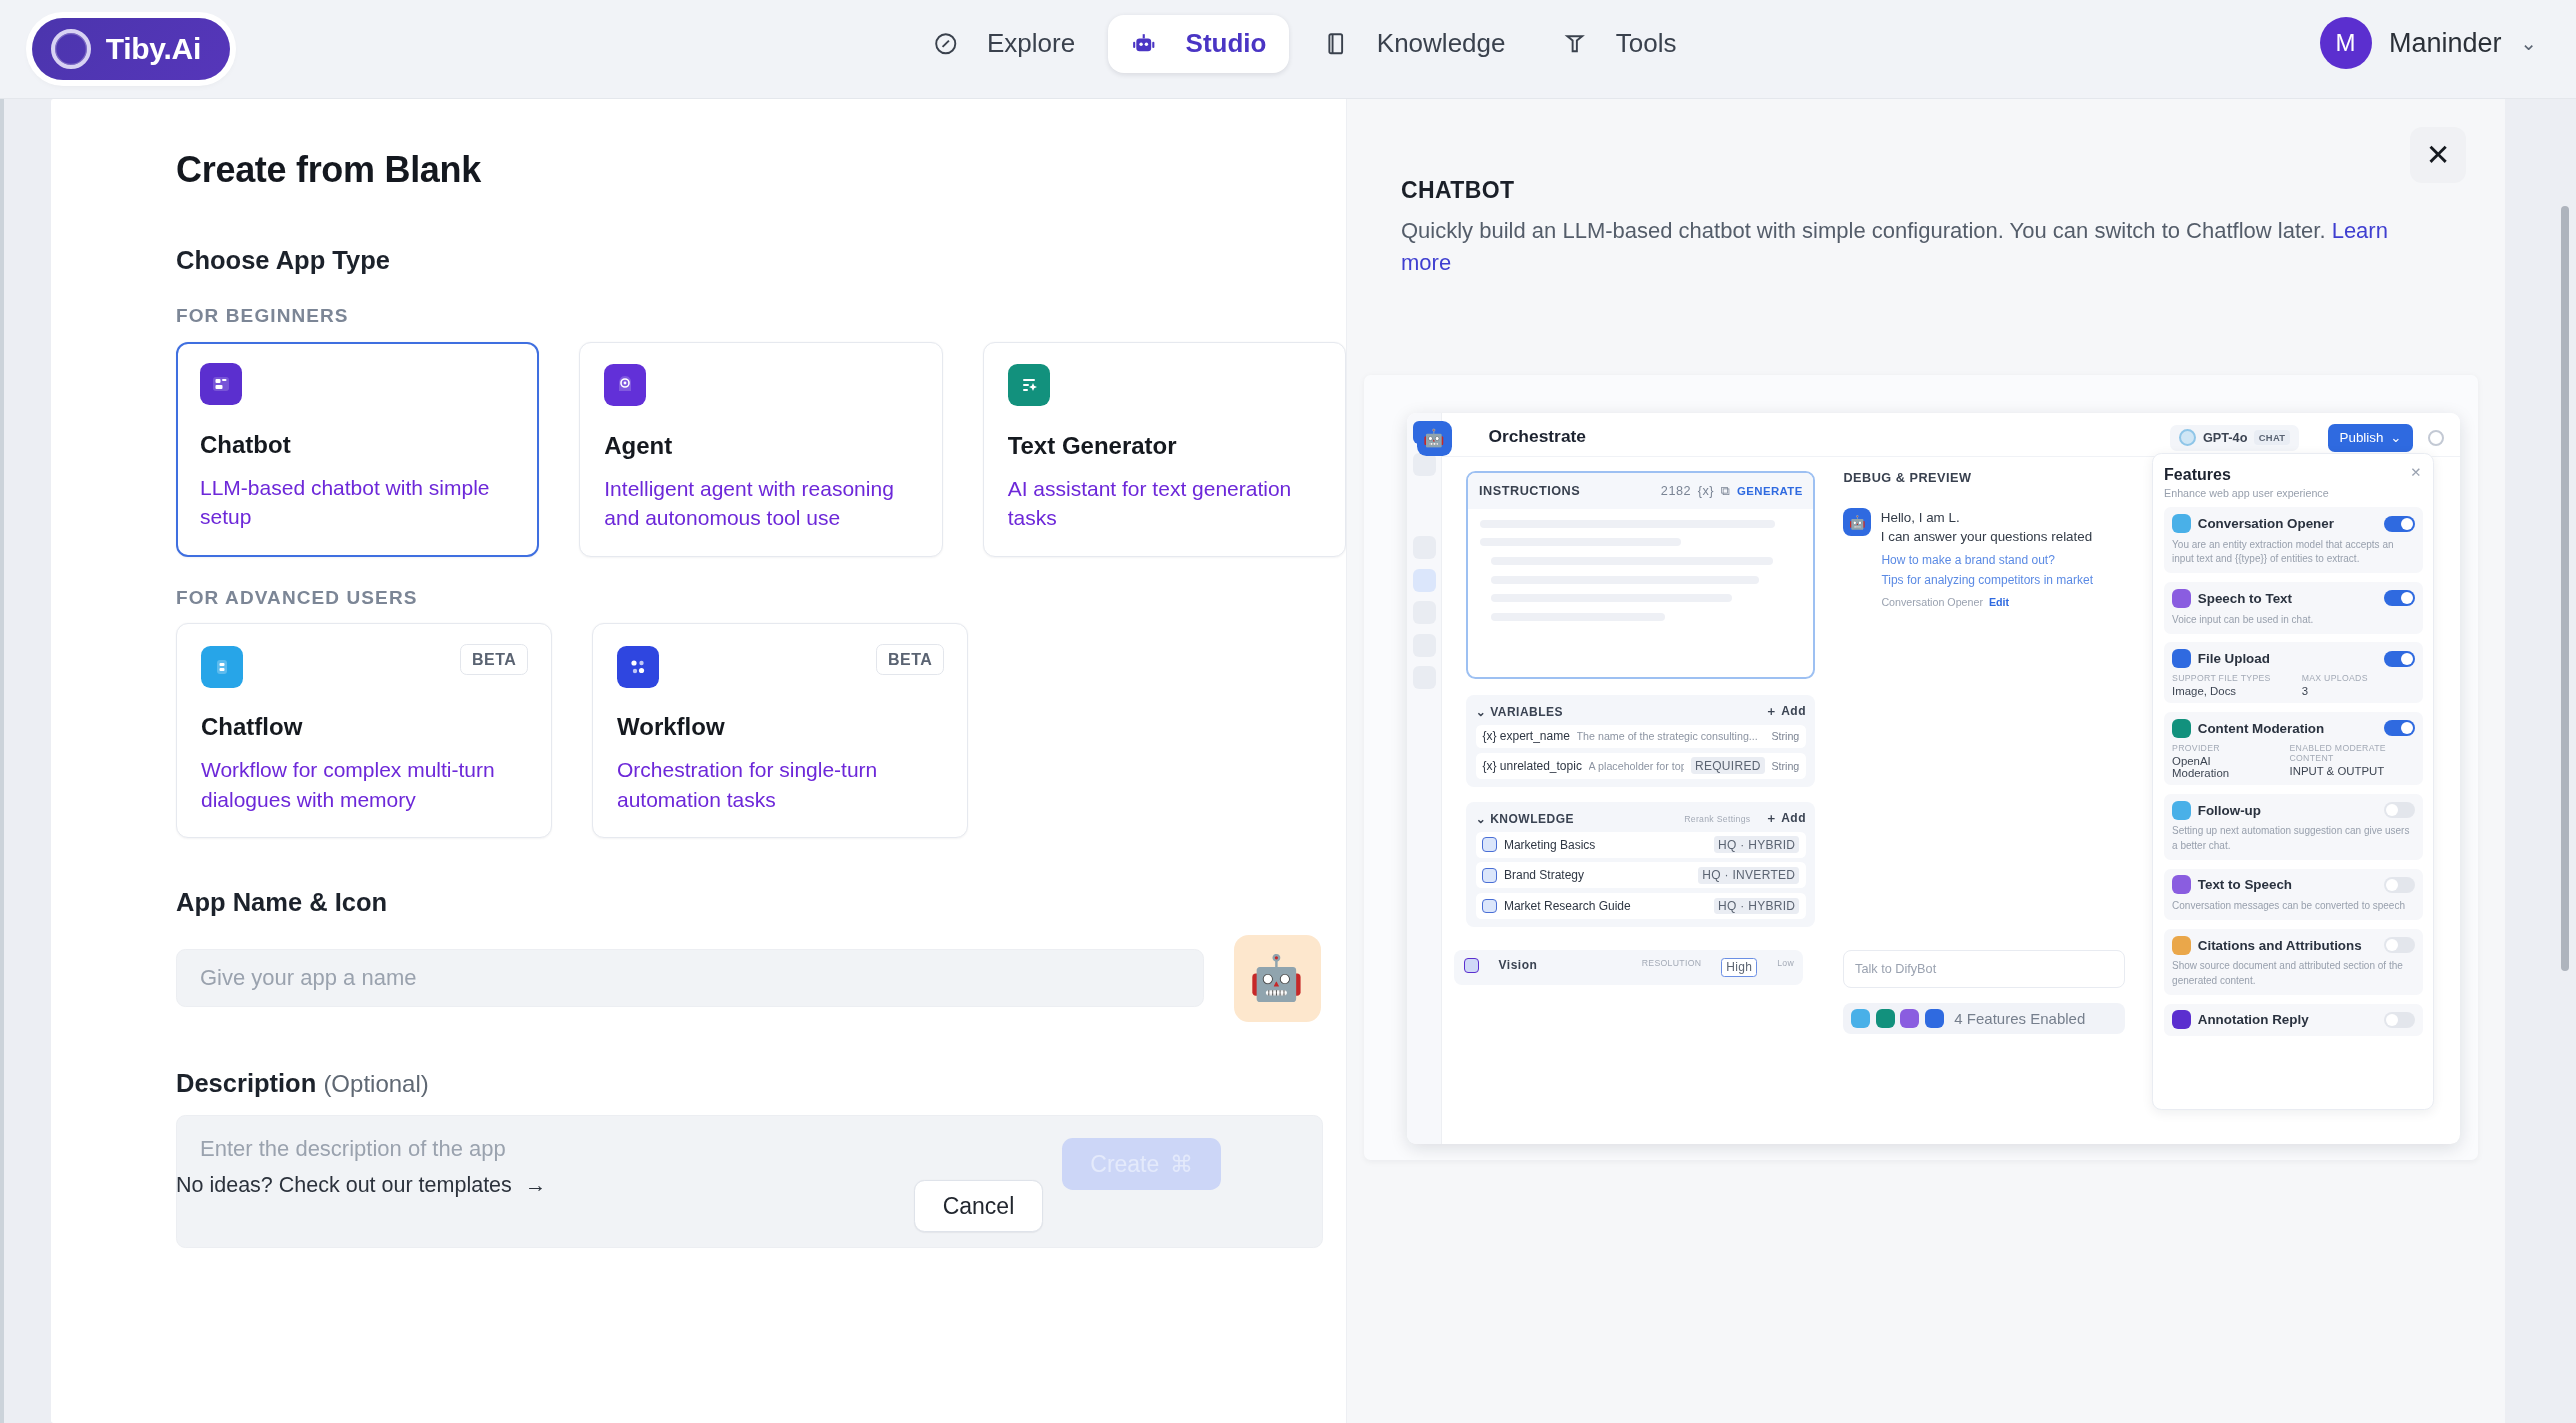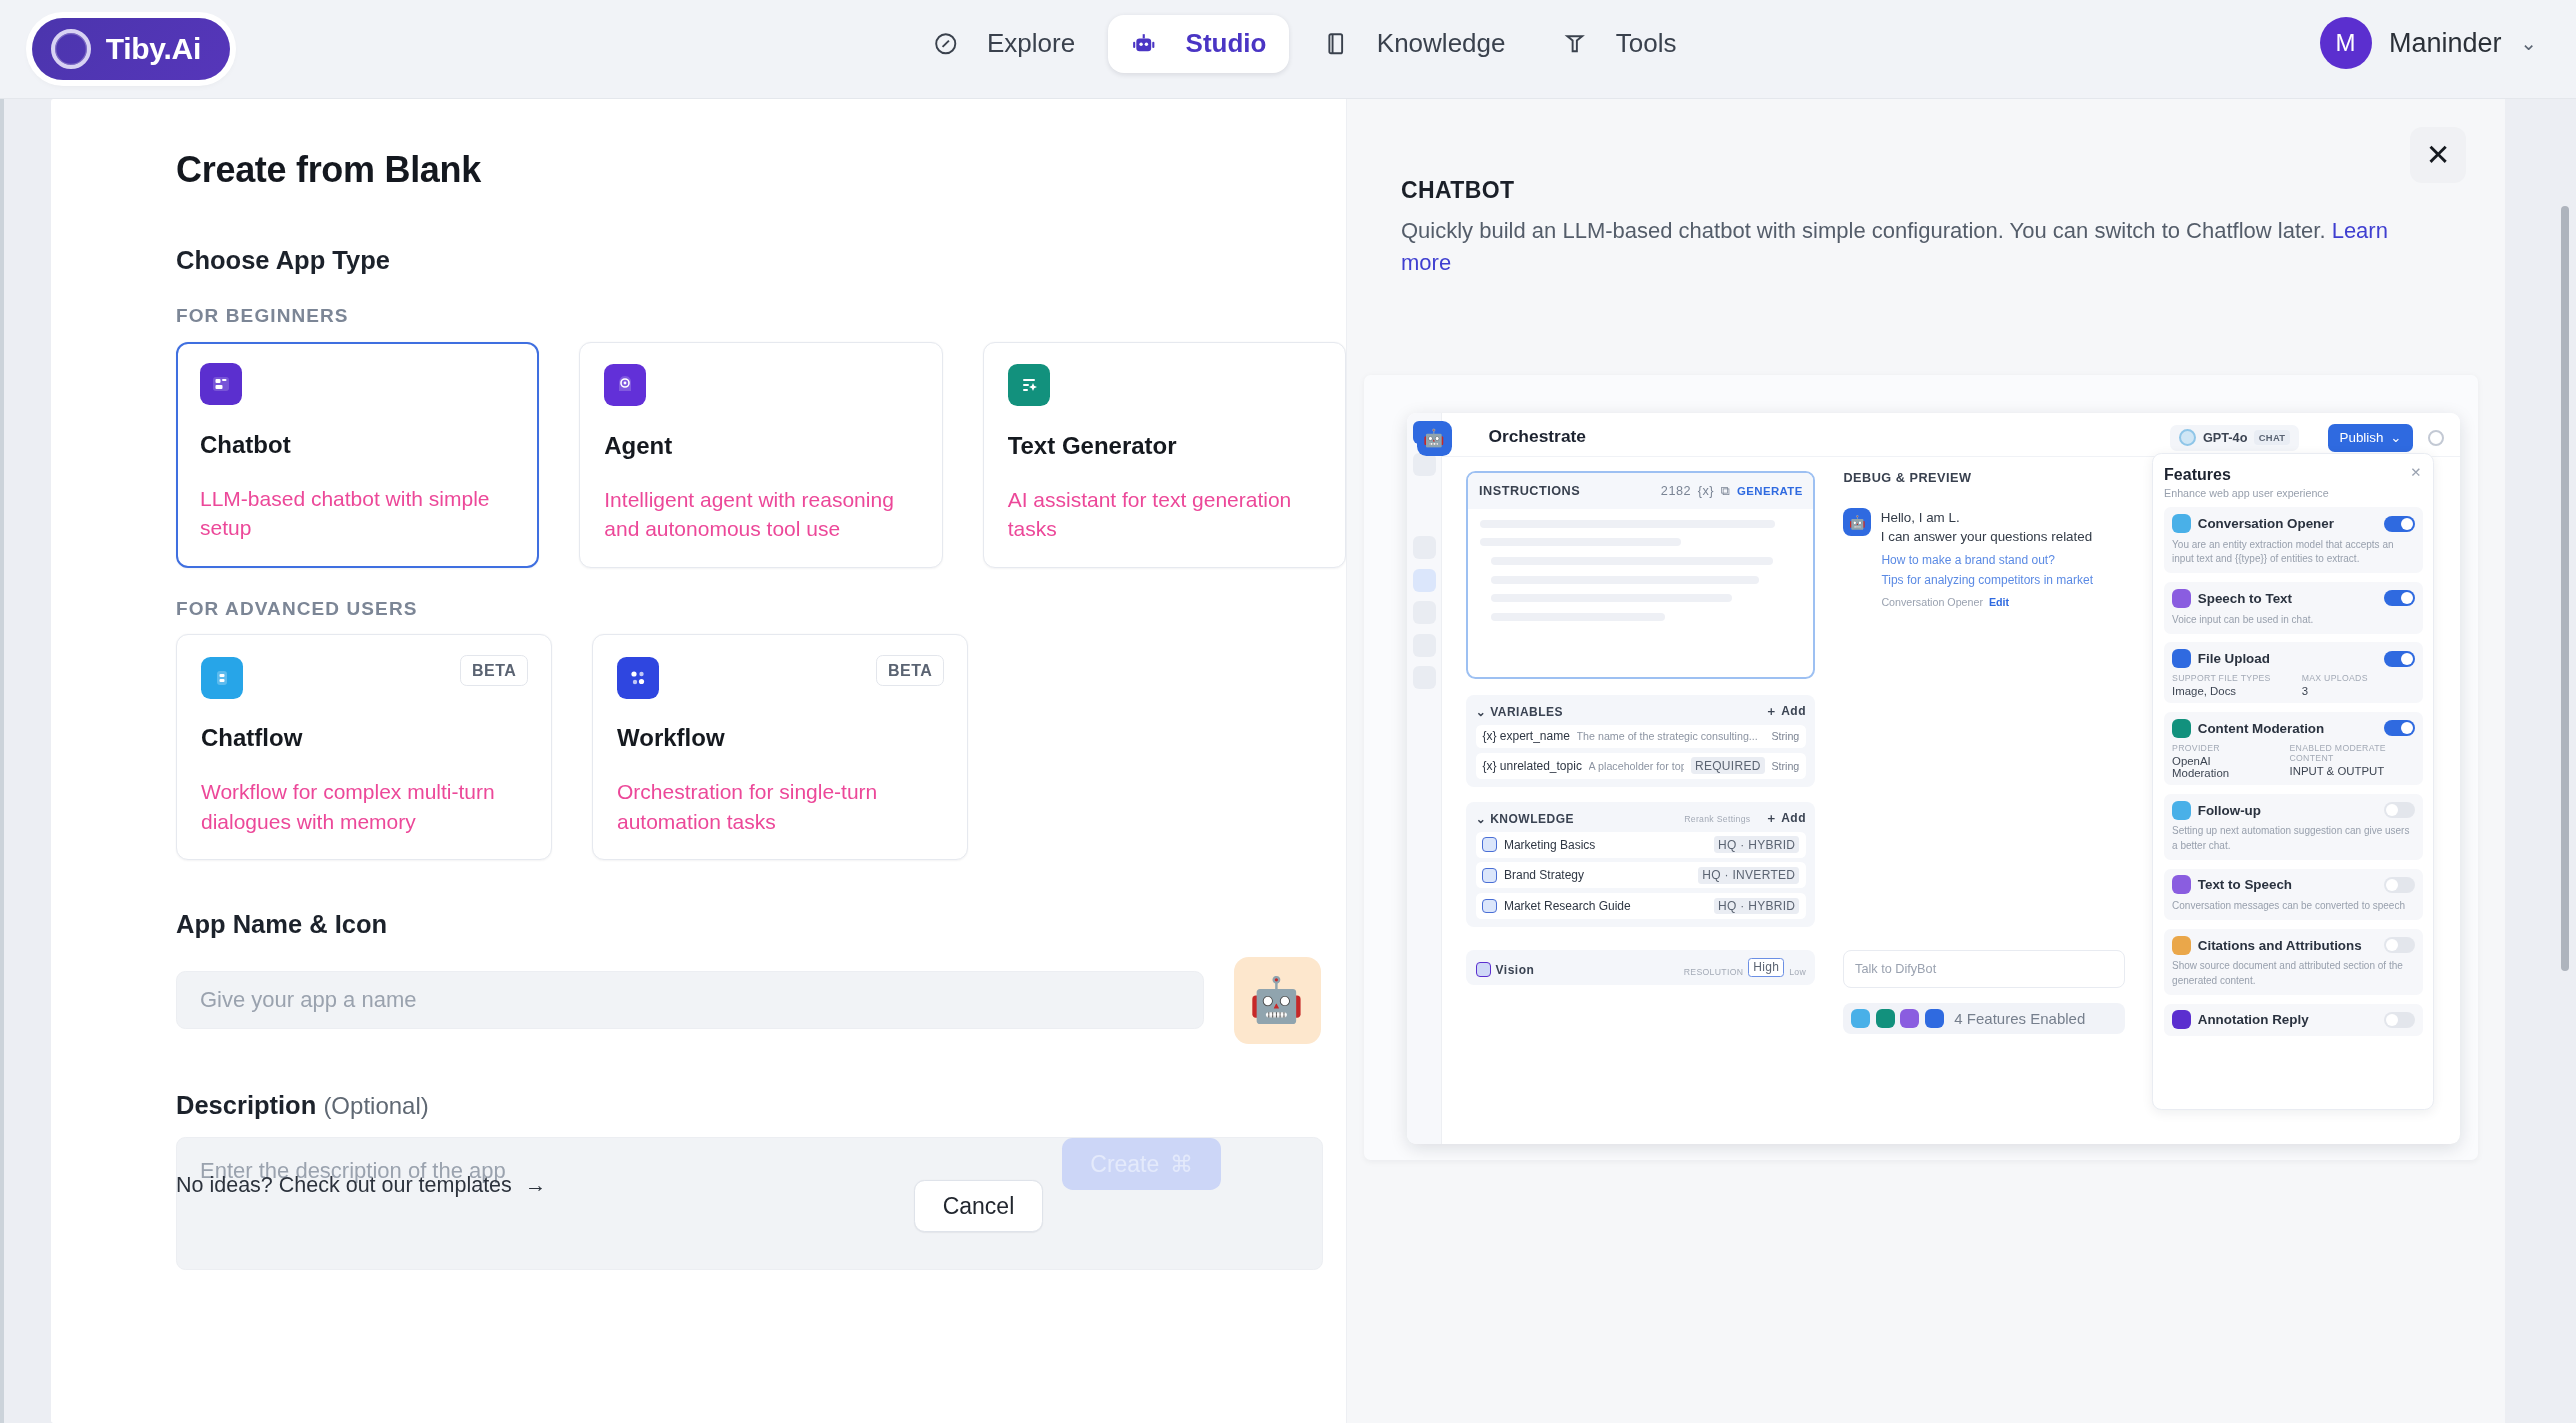--- a/index.html
+++ b/index.html
@@ -86,21 +86,21 @@
     border-radius:12px; padding:21.5px 24px 23px 24px; position:relative;
     box-shadow:0 0.7px 2px rgba(16,24,40,.05);
   }
   .card.selected{ border:2.7px solid #3f6fe0; padding:19.5px 22px 21px 22px; }
   .card-ico{
     width:42px;height:42px;border-radius:9.4px;
     display:flex;align-items:center;justify-content:center;
   }
   .card-ico svg{ width:24px;height:24px; }
   .card-title{ font-size:24px; font-weight:bold; color:#15191f; margin-top:25.5px; }
-  .card-desc{ font-size:21px; line-height:1.4; color:#ec4899; margin-top:25px; }
+  .card-desc{ font-size:21px; line-height:1.4; color:#6d28d9; margin-top:14px; }
   .beta{
     position:absolute; right:23px; top:20px;
     border:0.7px solid #e3e6ec; border-radius:6.7px;
     font-size:16px; font-weight:bold; color:#5a6372;
     padding:5.4px 10.7px; letter-spacing:0.5px; background:#fff;
   }
   .card-row.adv .card{ width:376px; }
 
   .field-label{ font-size:25.5px; font-weight:bold; color:#1c222b; }
   .field-label .opt{ font-weight:normal; color:#5f6873; font-size:24px;}
@@ -513,21 +513,21 @@
                 <span class="chipx">HQ · INVERTED</span>
               </div>
               <div class="blk-row">
                 <span class="kico"></span>
                 <span>Market Research Guide</span>
                 <span style="flex:1"></span>
                 <span class="chipx">HQ · HYBRID</span>
               </div>
             </div>
 
-            <div class="blk" style="left:59px;top:537px;width:349px;padding:8px 9.4px;display:flex;align-items:flex-end;gap:5px">
+            <div class="blk" style="left:47px;top:537px;width:349px;padding:8px 9.4px;display:flex;align-items:flex-start;gap:20px">
               <span class="kico" style="background:#cfd8f7;border-color:#5b2fcf"></span>
               <span class="blk-title">Vision</span>
               <span style="flex:1"></span>
               <span class="f-k">RESOLUTION</span>
               <span class="chipx" style="border:1.3px solid #6b8fe4;background:#fff;">High</span>
               <span class="f-k">Low</span>
             </div>
 
             <div class="dbg">
               <div class="dbg-title">DEBUG &amp; PREVIEW</div>

